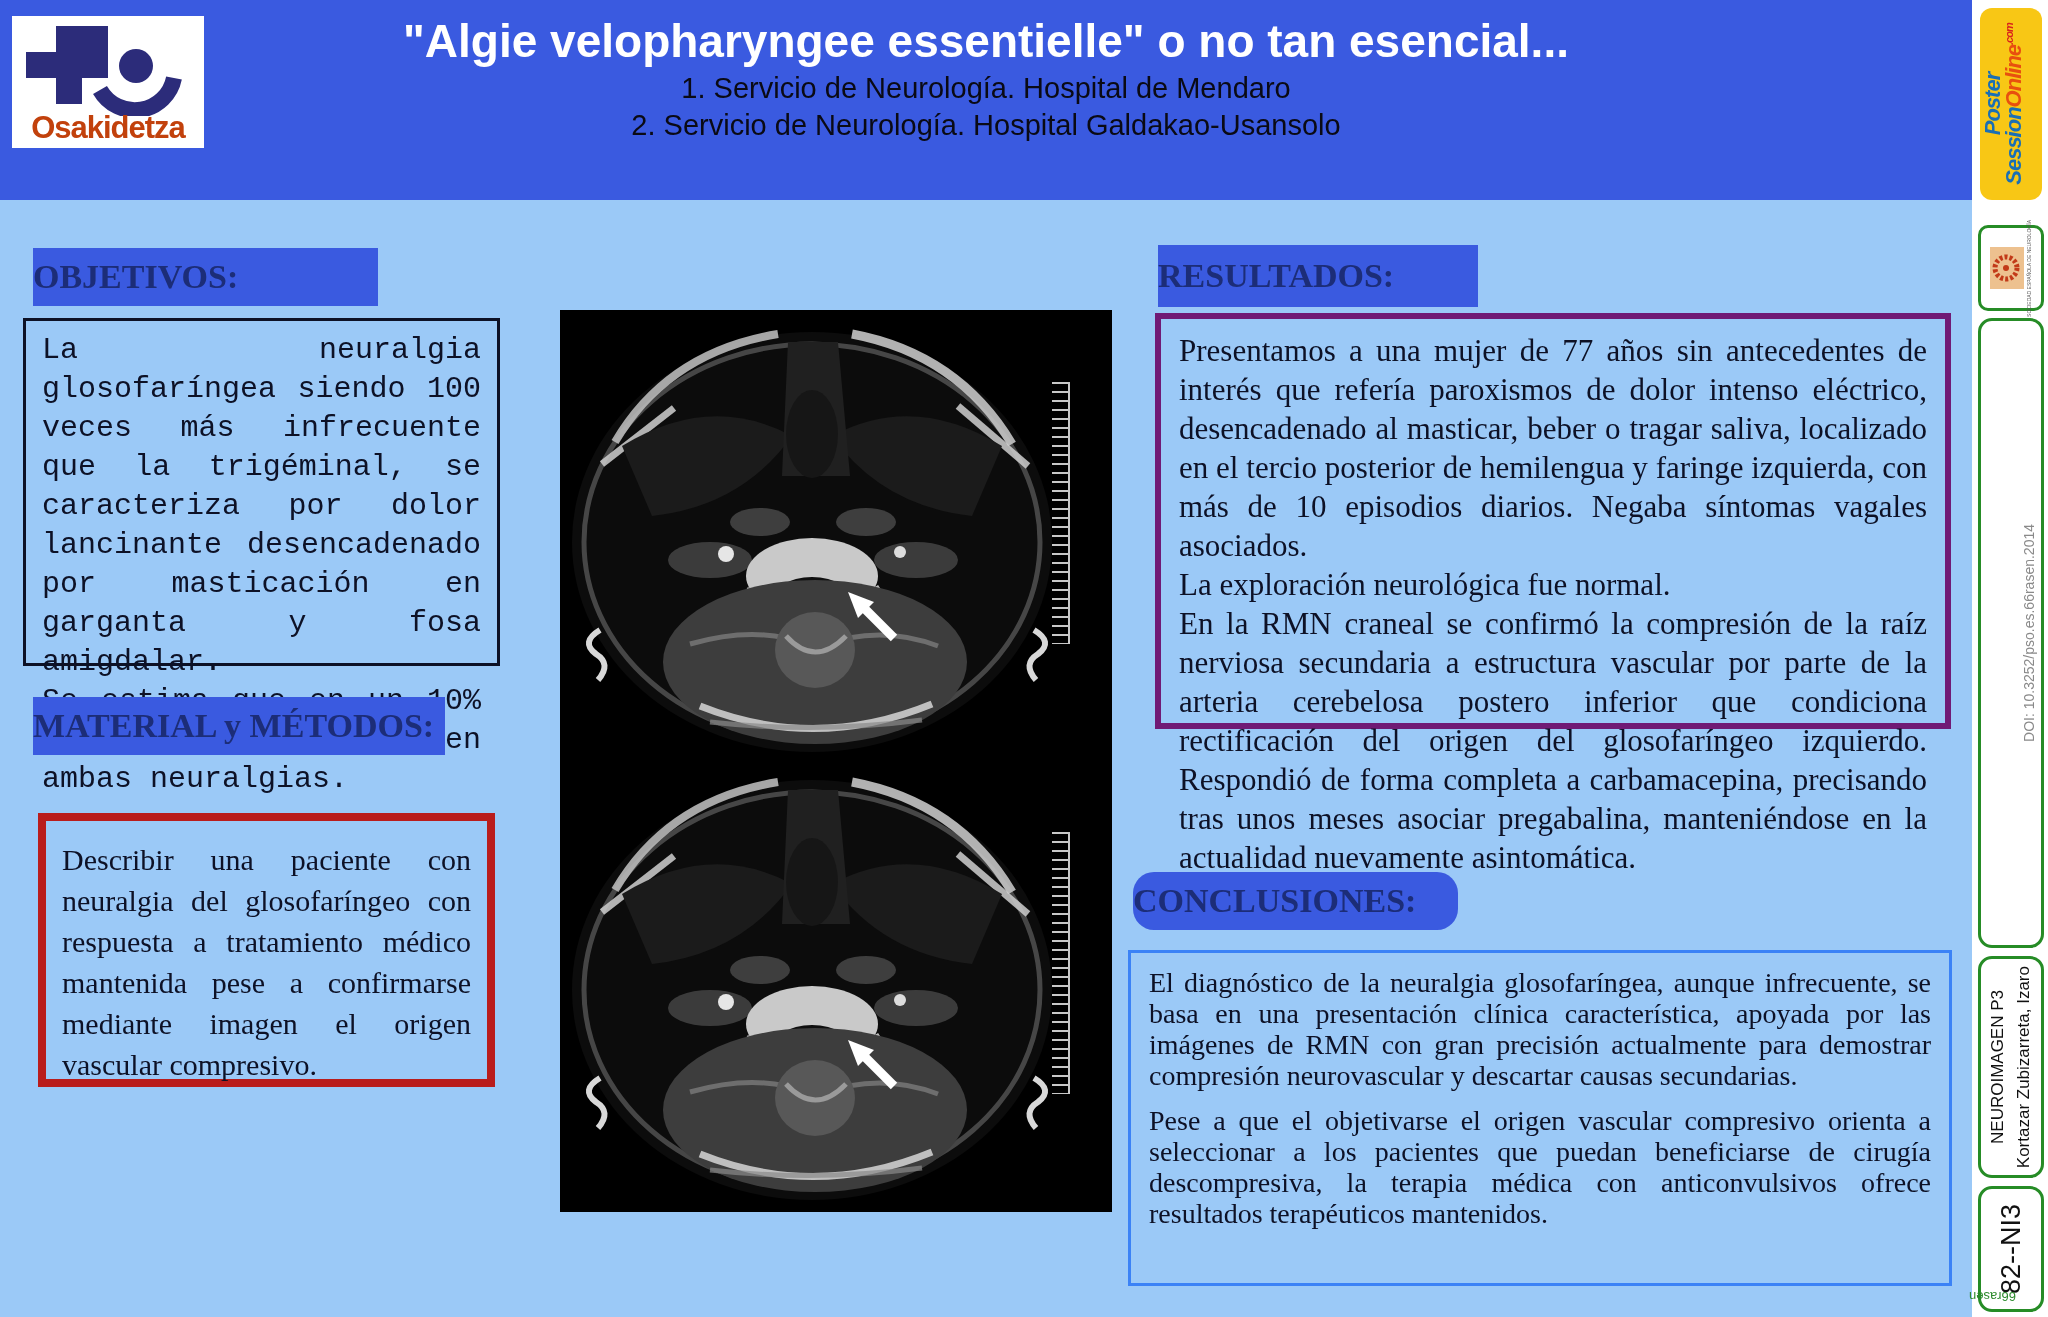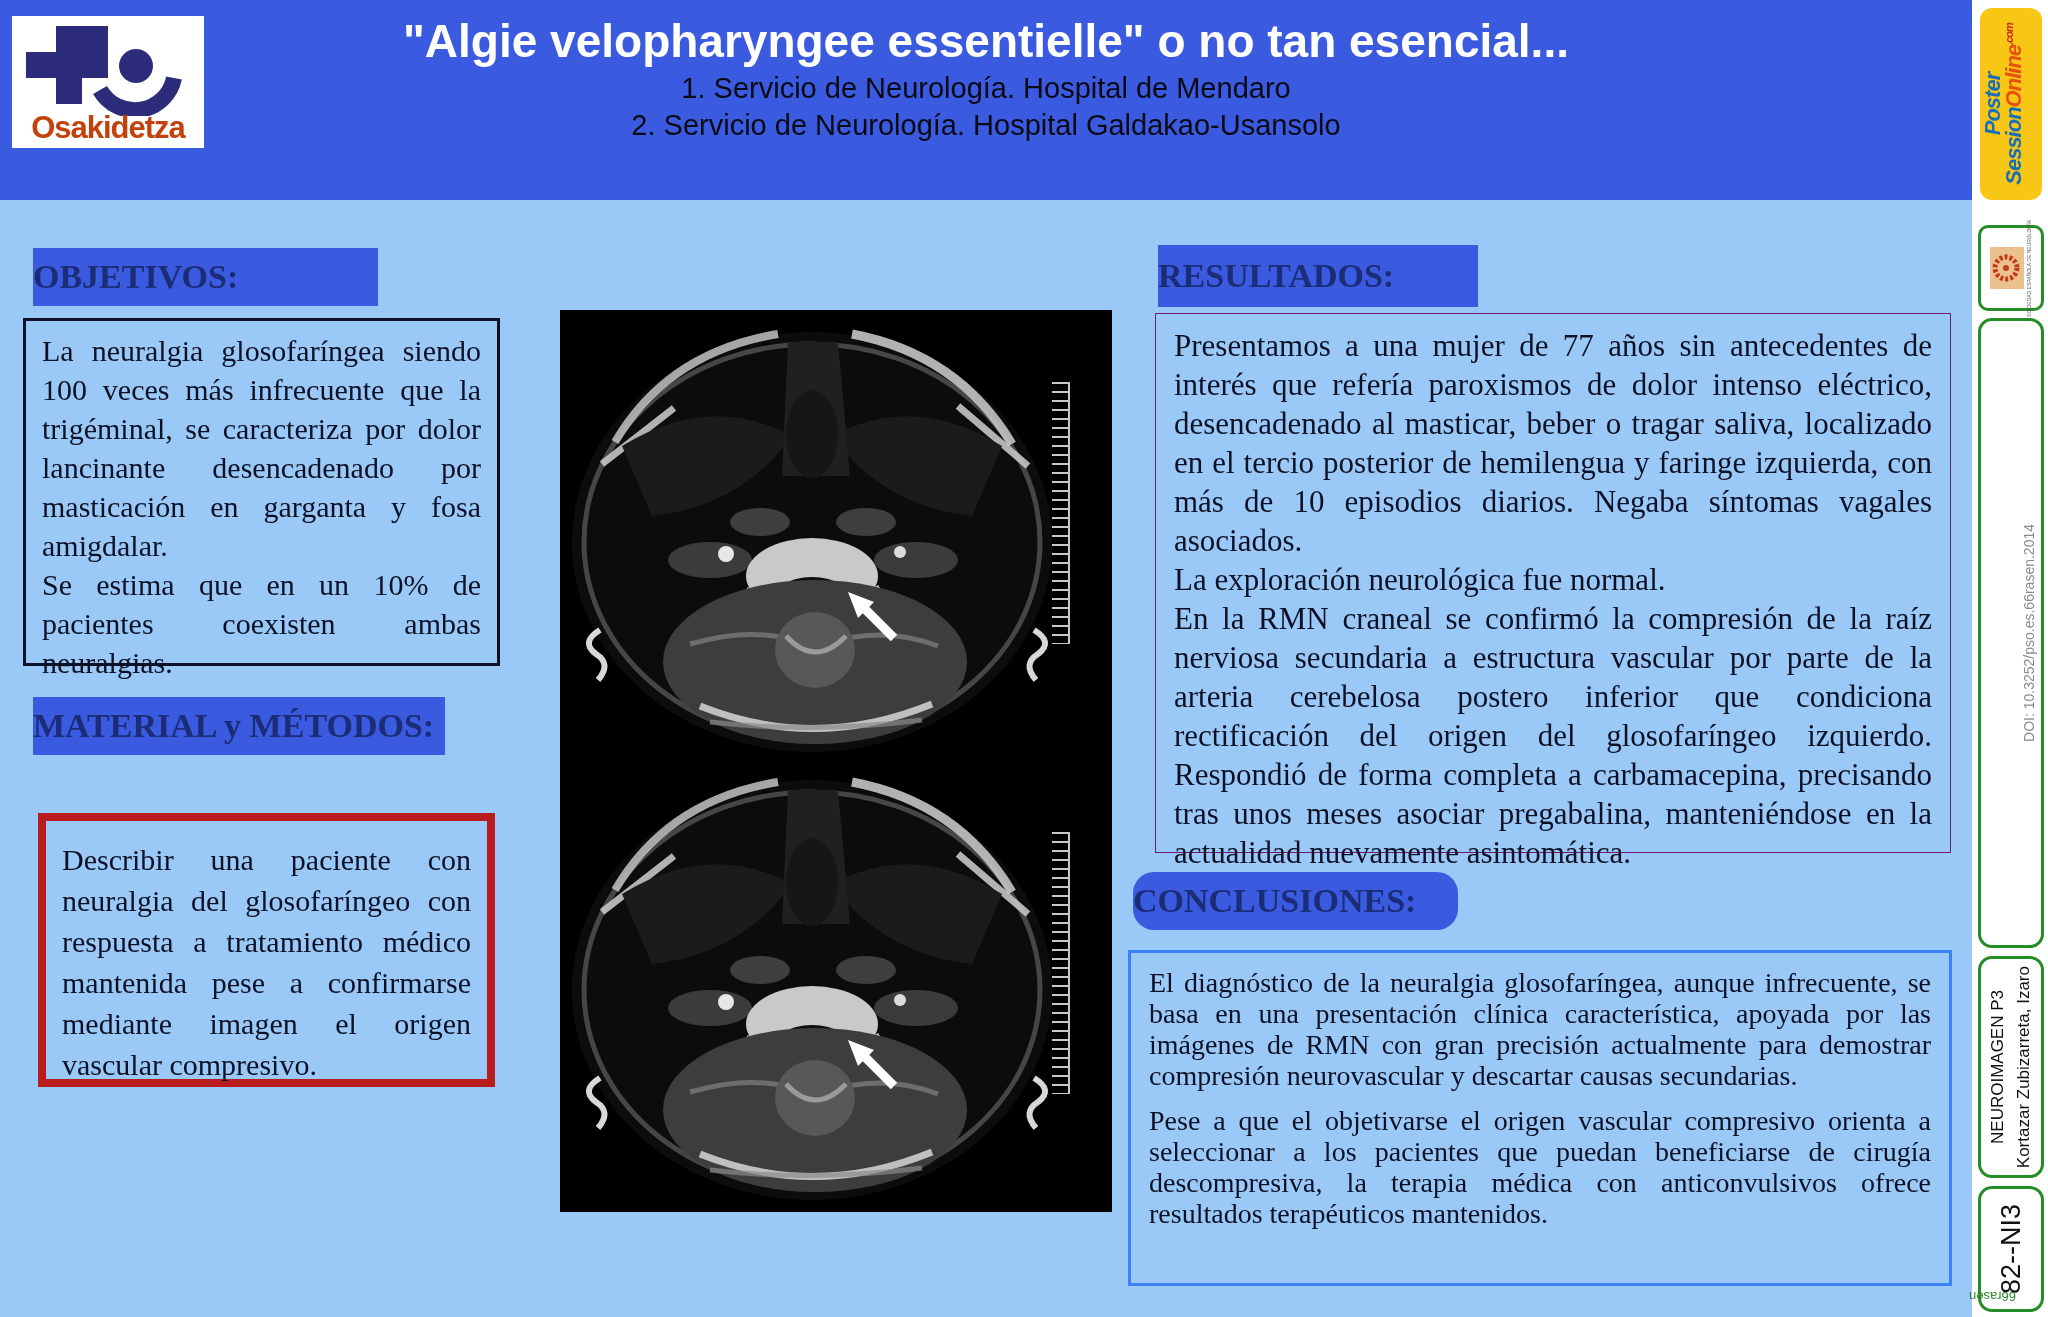--- a/index.html
+++ b/index.html
@@ -21,24 +21,24 @@
 
   
   .chip{position:absolute;background:#3a5ae0;display:flex;align-items:center;
         font-weight:bold;color:#1c2d78;}
   .chip span{font-size:34px;}
 
   
   .tbox{position:absolute;background:transparent;}
   .tbox p{margin:0;text-align:justify;}
   #obj-box{left:23px;top:318px;width:477px;height:348px;border:3px solid #0d1126;
-           padding:10px 16px;box-sizing:border-box;font-size:30px;line-height:39px;}
+           padding:10px 16px;box-sizing:border-box;font-size:30px;line-height:39px;font-family:Liberation Mono, monospace;}
   #mat-box{left:38px;top:813px;width:457px;height:274px;border:8px solid #b91c1c;
            padding:18px 16px;box-sizing:border-box;font-size:30px;line-height:41px;}
-  #res-box{left:1155px;top:313px;width:796px;height:540px;border:1px solid #701a75;
+  #res-box{left:1155px;top:313px;width:796px;height:416px;border:6px solid #701a75;
            padding:12px 18px;box-sizing:border-box;font-size:31px;line-height:39px;}
   #con-box{left:1128px;top:950px;width:824px;height:336px;border:3px solid #3b82f6;
            padding:14px 18px;box-sizing:border-box;font-size:28px;line-height:31px;}
   #con-box p + p{margin-top:14px;}
 
   
   .mri{position:absolute;left:560px;top:310px;width:552px;height:902px;background:#000;}
   .mri svg{position:absolute;left:0;}
   .ruler{position:absolute;right:42px;width:16px;
          border-right:2px solid #c8c8c8;

